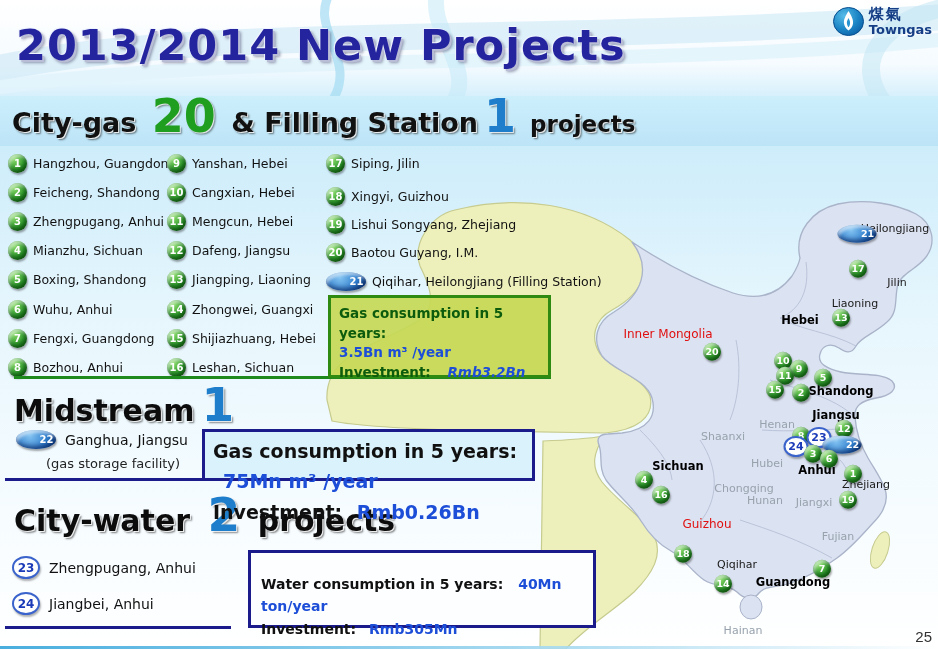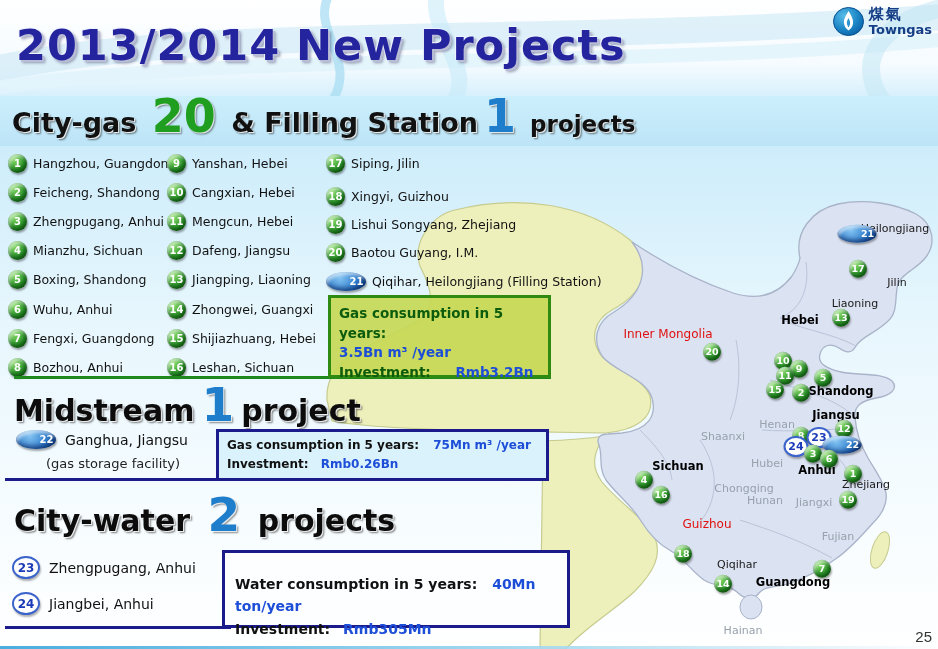--- a/index.html
+++ b/index.html
@@ -61,23 +61,23 @@
   .gas-label{font-size:12.5px;color:#111;white-space:nowrap;}
   
   .green-line{position:absolute;left:14px;top:376px;width:537px;height:3px;background:#1e8a1e;z-index:5;}
   .blue-line-1{position:absolute;left:5px;top:478px;width:214px;height:3px;background:#1b1b8c;z-index:5;}
   .blue-line-2{position:absolute;left:5px;top:626px;width:226px;height:3px;background:#1b1b8c;z-index:5;}
   
   .box{position:absolute;z-index:6;box-sizing:border-box;font-weight:bold;}
   .box-gas{left:328px;top:295px;width:223px;height:83px;background:rgba(198,216,86,.93);
     border:3px solid #2f8a12;padding:6px 8px;font-size:13.5px;line-height:1.45;}
   .lbl-green{color:#0d5c0d;}
-  .box-mid{left:216px;top:429px;width:333px;height:52px;background:#daf2fb;
-    border:3px solid #1b1b8c;padding:4px 8px;font-size:12px;line-height:1.6;}
-  .box-water{left:222px;top:550px;width:348px;height:78px;background:#fcfeff;
+  .box-mid{left:202px;top:429px;width:333px;height:52px;background:#daf2fb;
+    border:3px solid #1b1b8c;padding:4px 8px;font-size:19px;line-height:1.6;}
+  .box-water{left:248px;top:550px;width:348px;height:78px;background:#fcfeff;
     border:3px solid #1b1b8c;padding:20px 10px 0 10px;font-size:14px;line-height:1.6;}
   .lbl-black{color:#111;}
   .val-blue{color:#1d4ed8;}
   
   .sect{position:absolute;left:14px;z-index:5;display:flex;align-items:baseline;white-space:pre;}
   .sect-mid{top:384px;}
   .sect-water{top:494px;}
   .s-black{font-size:30px;font-weight:bold;color:#0c0c0c;
     text-shadow:1px 1px 0 rgba(255,255,255,.85),2px 2px 2px rgba(0,0,0,.5);}
   .s-num{font-size:47px;font-weight:bold;color:#1e7ecb;line-height:.9;margin:0 7px;
@@ -306,27 +306,26 @@
         <span class="badge blue">21</span>
         <span class="gas-label">Qiqihar, Heilongjiang  (Filling Station)</span>
       </div>
     </div>
   <div class="green-line"></div>
 
   <div class="box box-gas">
     <div class="lbl-green">Gas consumption in 5 years:</div>
     <div class="val-blue">3.5Bn m³ /year</div>
     <div><span class="lbl-green">Investment:</span>
-      <span class="val-blue" style="margin-left:20px;">Rmb3.2Bn</span></div>
+      <span class="val-blue" style="margin-left:12px;font-style:italic;">Rmb3.2Bn</span></div>
   </div>
 
   <div class="sect sect-mid">
     <span class="s-black">Midstream</span>
     <span class="s-num">1</span>
-    <span class="s-black">project</span>
   </div>
   <div class="solo-item" style="left:16px;top:430px;">
     <span class="badge blue">22</span>
     <span class="solo-label">Ganghua, Jiangsu</span>
   </div>
   <div class="sub-label" style="left:46px;top:456px;">(gas storage facility)</div>
   <div class="blue-line-1"></div>
 
   <div class="box box-mid">
     <div><span class="lbl-black">Gas consumption in 5 years:</span>

